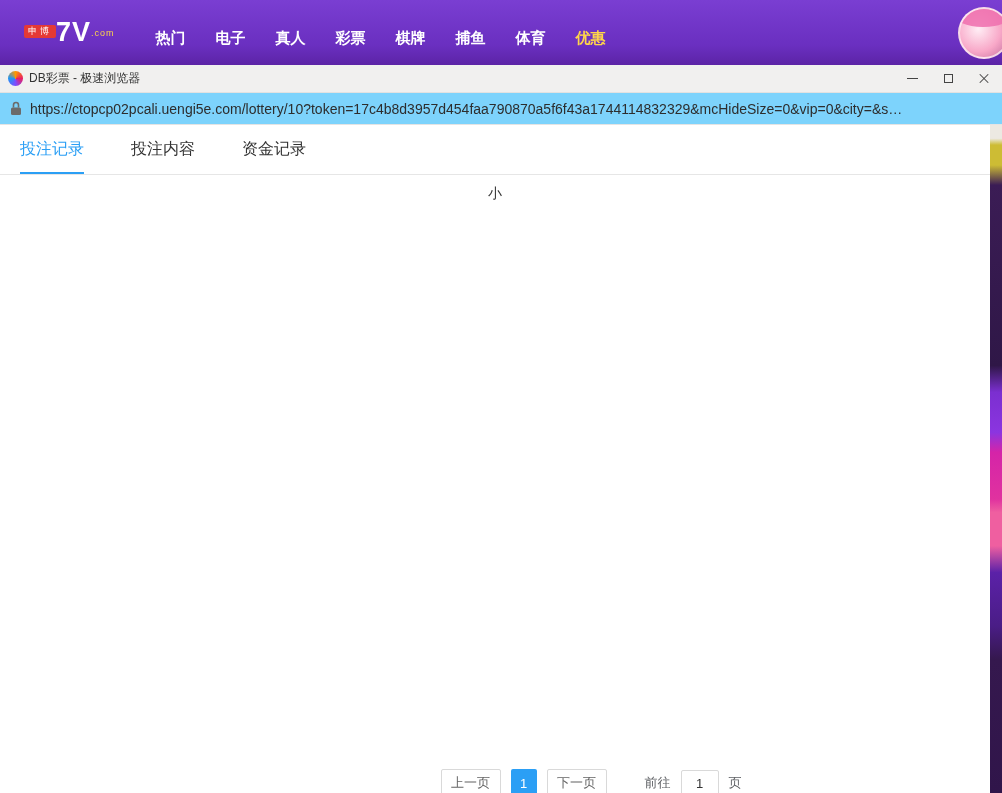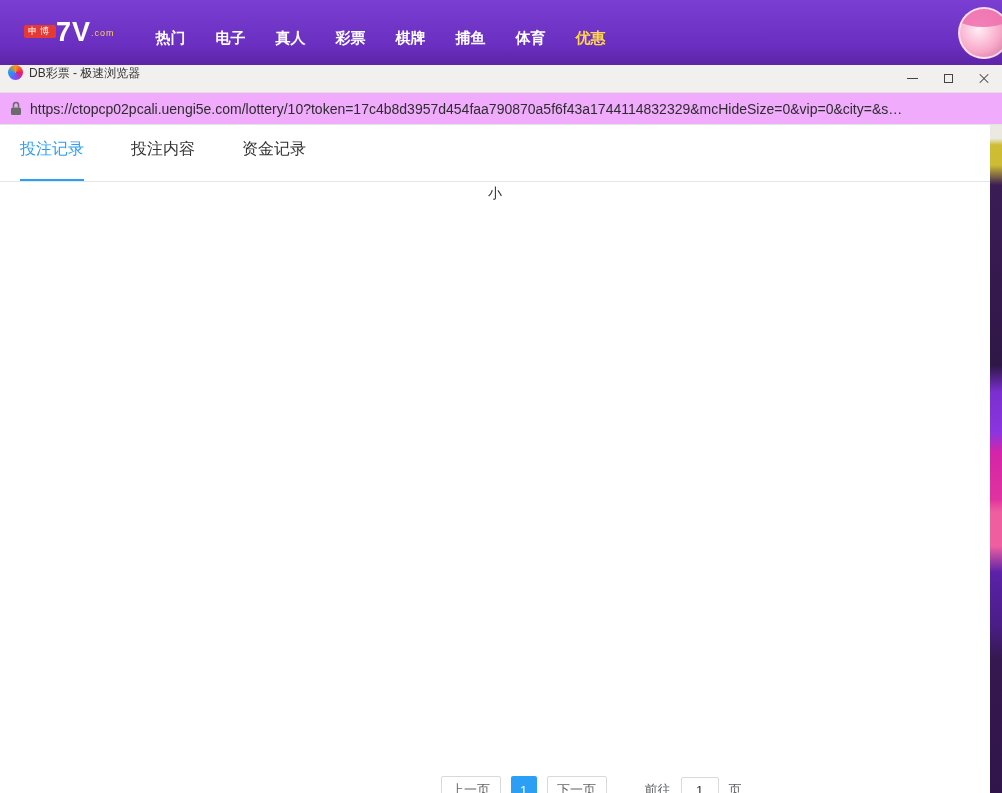--- a/index.html
+++ b/index.html
@@ -30,42 +30,42 @@
   }
   .avatar::before {
     content: ""; position: absolute; top: -8px; left: -6px; width: 120%; height: 55%;
     border-radius: 50%; background: #ee6fae; opacity: .85;
   }
 
   
   .browser-window { position: absolute; top: 65px; left: 0; width: 1002px; bottom: 0; background: #fff; }
   .titlebar {
     height: 28px; background: #f1f0ef; border-bottom: 1px solid #e3e2e1;
-    display: flex; align-items: flex-start; padding: 0 0 0 8px; font-size: 12px; color: #333;
+    display: flex; align-items: center; padding: 0 0 0 8px; font-size: 12px; color: #333;
   }
   .title-icon {
     width: 15px; height: 15px; border-radius: 50%; margin-right: 6px; flex: 0 0 auto;
     background: conic-gradient(#ff9800, #e91e63, #7c4dff, #2196f3, #ff9800);
   }
   .win-controls { margin-left: auto; display: flex; height: 100%; }
   .win-btn {
     width: 36px; height: 100%; border: none; background: transparent; cursor: pointer;
     display: flex; align-items: center; justify-content: center;
   }
   .ic-min { width: 11px; height: 0; border-bottom: 1px solid #444; display: block; }
   .ic-max { width: 9px; height: 9px; border: 1px solid #444; display: block; }
   .ic-close { width: 12px; height: 12px; position: relative; display: block; }
   .ic-close::before, .ic-close::after {
     content: ""; position: absolute; left: 0; top: 5px; width: 12px; height: 1px; background: #444;
   }
   .ic-close::before { transform: rotate(45deg); }
   .ic-close::after { transform: rotate(-45deg); }
 
   .addressbar {
-    height: 32px; background: #f0abfc; border-bottom: 1px solid #e4e4e4;
+    height: 32px; background: #7dd3fc; border-bottom: 1px solid #e4e4e4;
     display: flex; align-items: center; padding: 0 10px; font-size: 14px;
   }
   .lock { flex: 0 0 auto; }
   .url { margin-left: 8px; white-space: nowrap; overflow: hidden; color: #2d2d2d; cursor: text; }
 
   
   .content { position: absolute; top: 60px; left: 0; width: 990px; bottom: 0; background: #fff; overflow: hidden; }
   .edge-strip {
     position: absolute; top: 60px; right: 0; width: 12px; bottom: 0;
     background: linear-gradient(180deg,
@@ -74,21 +74,21 @@
       #3b1c55 9%, #2f1747 36%,
       #7b2fd0 40%, #8b35e0 46%,
       #d524a8 49%, #e0329f 56%,
       #ef5fa0 58%, #ef5fa0 63%,
       #5b21a8 67%, #4a1d86 75%,
       #35184e 80%, #30154a 100%);
   }
 
   .tabs { display: flex; padding: 14px 0 0 20px; border-bottom: 1px solid #e6e6e6; }
   .tab {
-    font-size: 16px; color: #333; margin-right: 47px; padding-bottom: 19px;
+    font-size: 16px; color: #333; margin-right: 47px; padding-bottom: 12px;
     border-bottom: 2px solid transparent; cursor: pointer; white-space: nowrap;
   }
   .tab.active { color: var(--accent-blue, #2b9ff5); border-bottom-color: var(--accent-blue, #2b9ff5); }
 
   .filters { display: flex; align-items: center; padding: 26px 0 0 12px; font-size: 14px; color: #333; }
   .flabel { margin-right: 8px; white-space: nowrap; }
   .btn-group { display: inline-flex; border: 1px solid #dcdfe6; border-radius: 3px; overflow: hidden; margin-right: 20px; }
   .tbtn {
     padding: 0 10px; height: 30px; line-height: 30px; font-size: 13px; color: #555;
     background: #fff; border-left: 1px solid #dcdfe6; cursor: pointer; white-space: nowrap;

